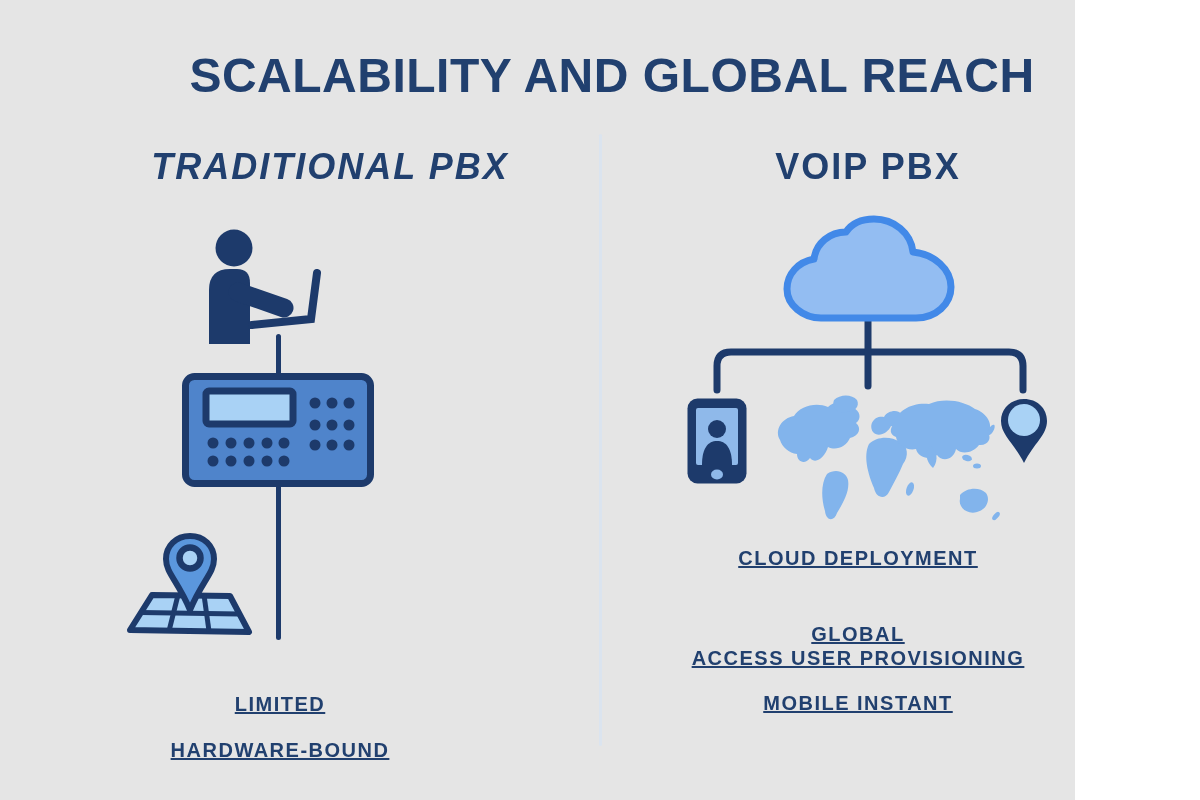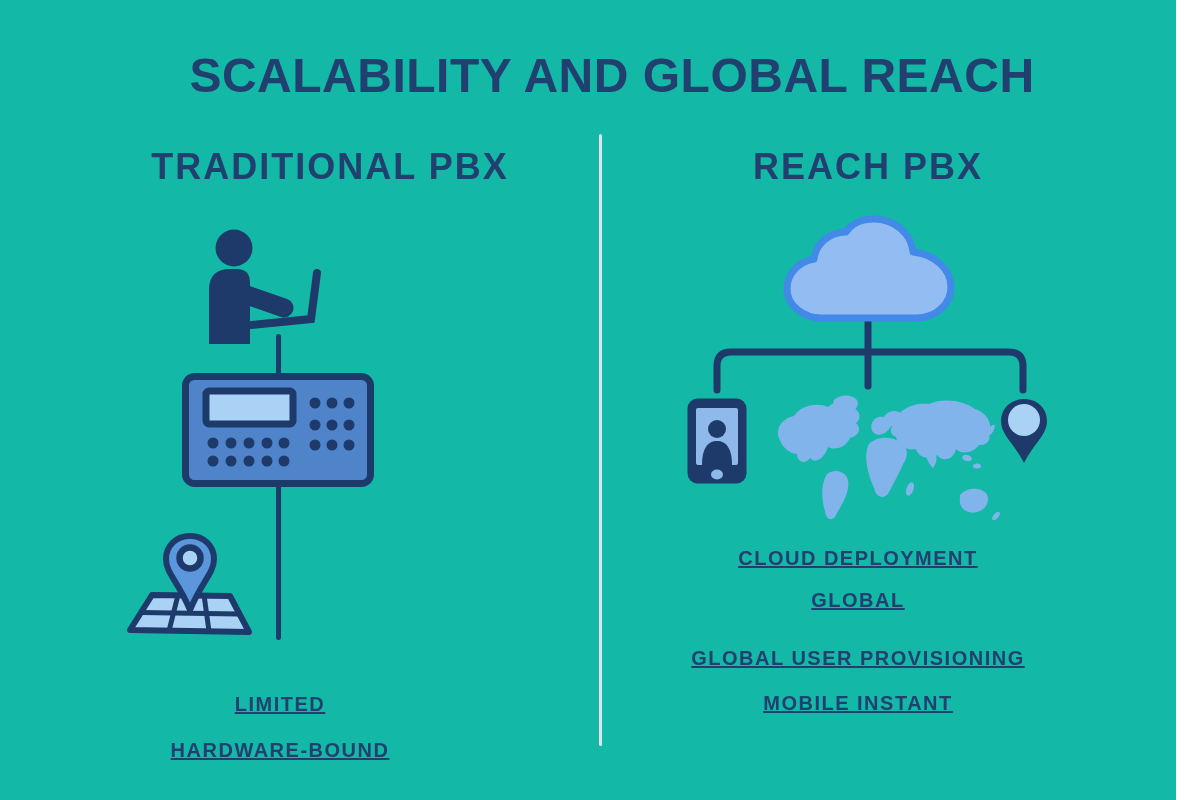--- a/index.html
+++ b/index.html
@@ -11,32 +11,32 @@
     --cloudstroke:#4289e8;
     --mapfill:#82b4ec;
     --pinfill:#5b97dd;
     --screen:#8fb9ea;
     --divider:#dbe4ef;
   }
   *{margin:0;padding:0;box-sizing:border-box;}
   html,body{background:#ffffff;}
   #page{
     position:relative;
-    width:1176px;height:800px;
-    background:#14b8a6;
+    width:1075px;height:800px;
+    background:#e5e5e5;
     overflow:hidden;
     font-family:"Liberation Sans","DejaVu Sans",sans-serif;
     font-weight:bold;
     color:var(--text);
   }
   .abs{position:absolute;}
   .txt{text-align:center;white-space:nowrap;}
   #title{left:12px;top:50px;width:1200px;font-size:48px;line-height:52px;letter-spacing:.5px;}
   .heading{width:450px;top:146px;font-size:36px;line-height:42px;letter-spacing:2px;}
-  #heading-left{left:105px;}
+  #heading-left{left:105px;font-style:italic;}
   #heading-right{left:643px;}
   .label{width:400px;font-size:20px;line-height:34px;letter-spacing:1.5px;text-decoration:underline;}
   .label-left{left:80px;margin-top:32px;}
   .label-right{left:658px;}
   #divider{left:599px;top:134px;width:3px;height:612px;background:var(--divider);border-radius:2px;}
   #left-line{left:276px;top:334px;width:5px;height:306px;background:var(--navy);border-radius:3px;z-index:1;}
   svg{display:block;}
   .z2{z-index:2;}
   
   .fn{fill:var(--navy);}
@@ -107,21 +107,21 @@
       </g>
       <path class="fpin sn rnd" stroke-width="6" d="M72,12 C58,12 48,22 48,35 C48,49 60,57 72,86 C84,57 96,49 96,35 C96,22 86,12 72,12 Z"></path>
       <circle class="fl sn" cx="72" cy="34" r="10.5" stroke-width="6.5"></circle>
     </svg>
 
     <div class="abs txt label label-left" style="top:655px">LIMITED</div>
     <div class="abs txt label label-left" style="top:701px">HARDWARE-BOUND</div>
   </div>
 
   <div>
-    <div id="heading-right" class="abs txt heading">REACH PBX</div>
+    <div id="heading-right" class="abs txt heading">VOIP PBX</div>
 
     <svg class="abs z2" style="left:781px;top:214px" width="176" height="110" viewBox="0 0 176 110">
       <path class="fc sc rnd" stroke-width="7" d="M40,104 C22,104 6,91 6,75 C6,60 17,48 33,45 C35,29 49,18 65,18 C71,9 82,5 93,5 C113,5 130,19 132,38 C153,40 170,55 170,73 C170,90 155,104 135,104 Z"></path>
     </svg>
 
     <svg class="abs" style="left:700px;top:314px" width="340" height="80" viewBox="0 0 340 80">
       <path class="nofill sn rnd" stroke-width="7" d="M17,76 V52 Q17,38 31,38 H309 Q323,38 323,52 V76"></path>
       <path class="nofill sn rnd" stroke-width="7" d="M168,2 V72"></path>
     </svg>
 
@@ -150,18 +150,18 @@
         <ellipse cx="226" cy="124" rx="2.5" ry="5" transform="rotate(40 226 124)"></ellipse>
       </g>
     </svg>
 
     <svg class="abs" style="left:998px;top:396px" width="52" height="70" viewBox="0 0 52 70">
       <path class="fn" d="M26,3 C13,3 3,12 3,25 C3,39 16,47 26,67 C36,47 49,39 49,25 C49,12 39,3 26,3 Z"></path>
       <circle class="fl" cx="26" cy="24" r="16"></circle>
     </svg>
 
     <div class="abs txt label label-right" style="top:541px">CLOUD DEPLOYMENT</div>
-    <div class="abs txt label label-right" style="top:583px">GLOBAL</div>
-    <div class="abs txt label label-right" style="top:641px">GLOBAL USER PROVISIONING</div>
+    <div class="abs txt label label-right" style="top:617px">GLOBAL</div>
+    <div class="abs txt label label-right" style="top:641px">ACCESS USER PROVISIONING</div>
     <div class="abs txt label label-right" style="top:686px">MOBILE INSTANT</div>
   </div>
 
 </div>
 
 </body></html>

